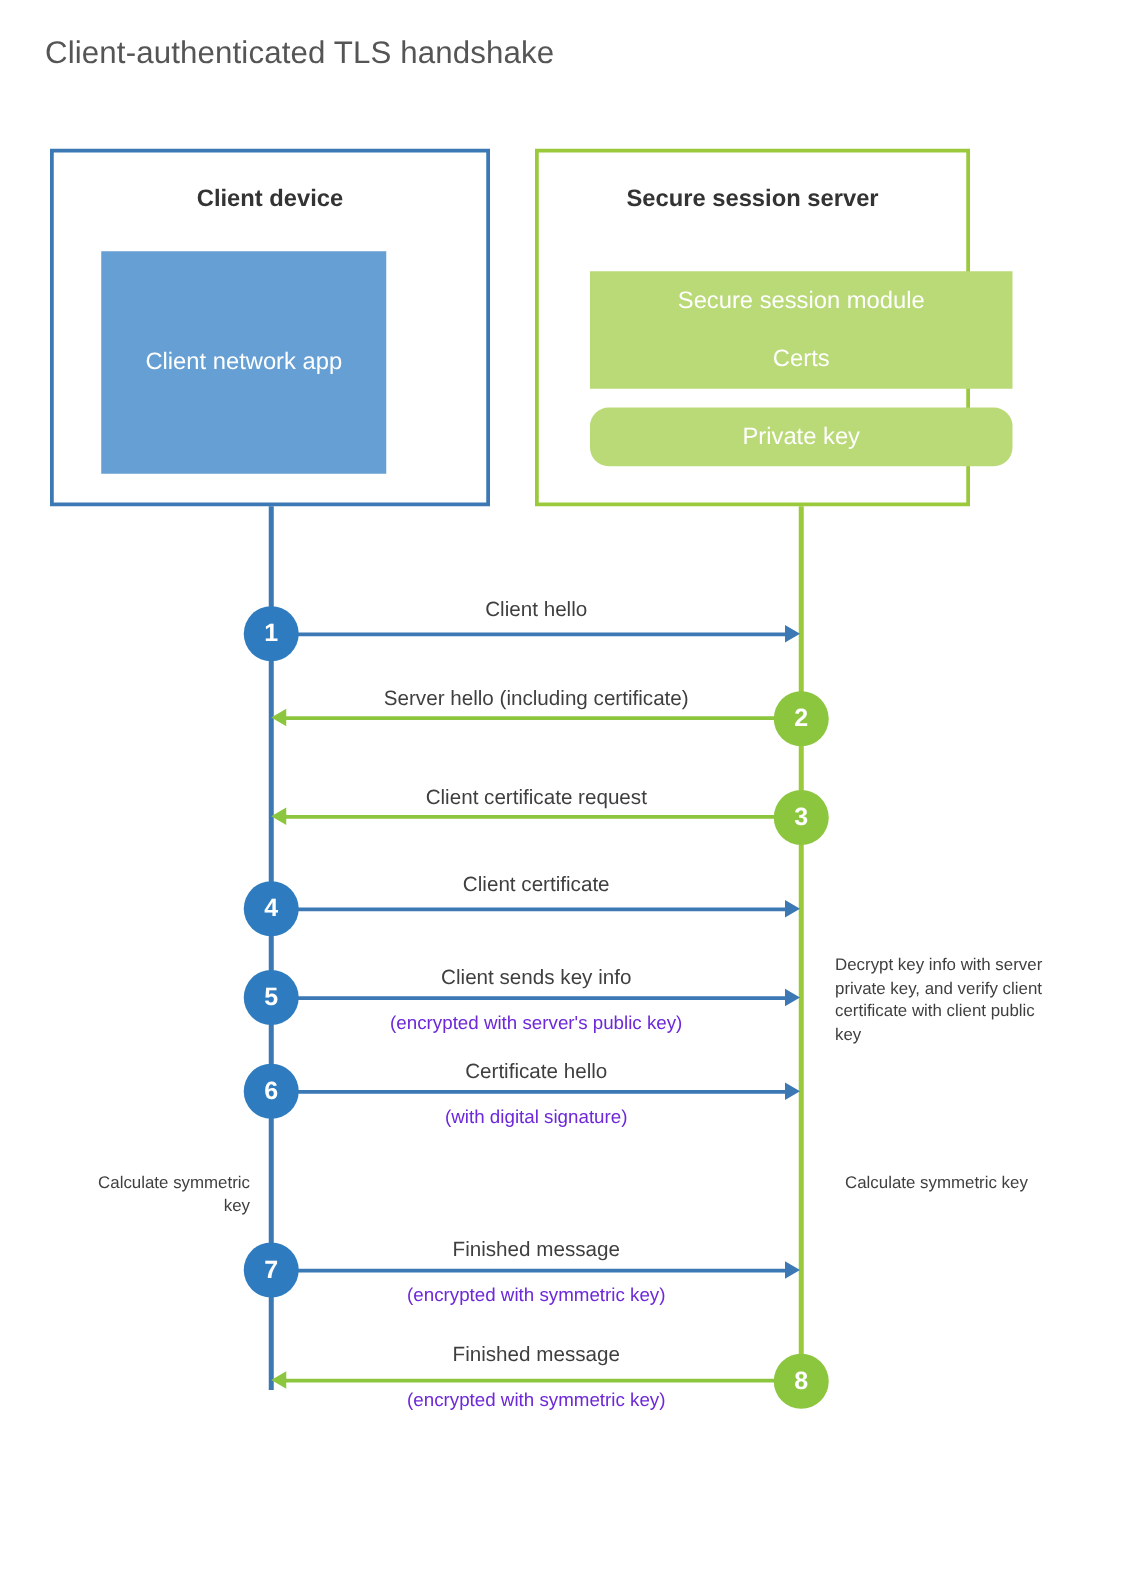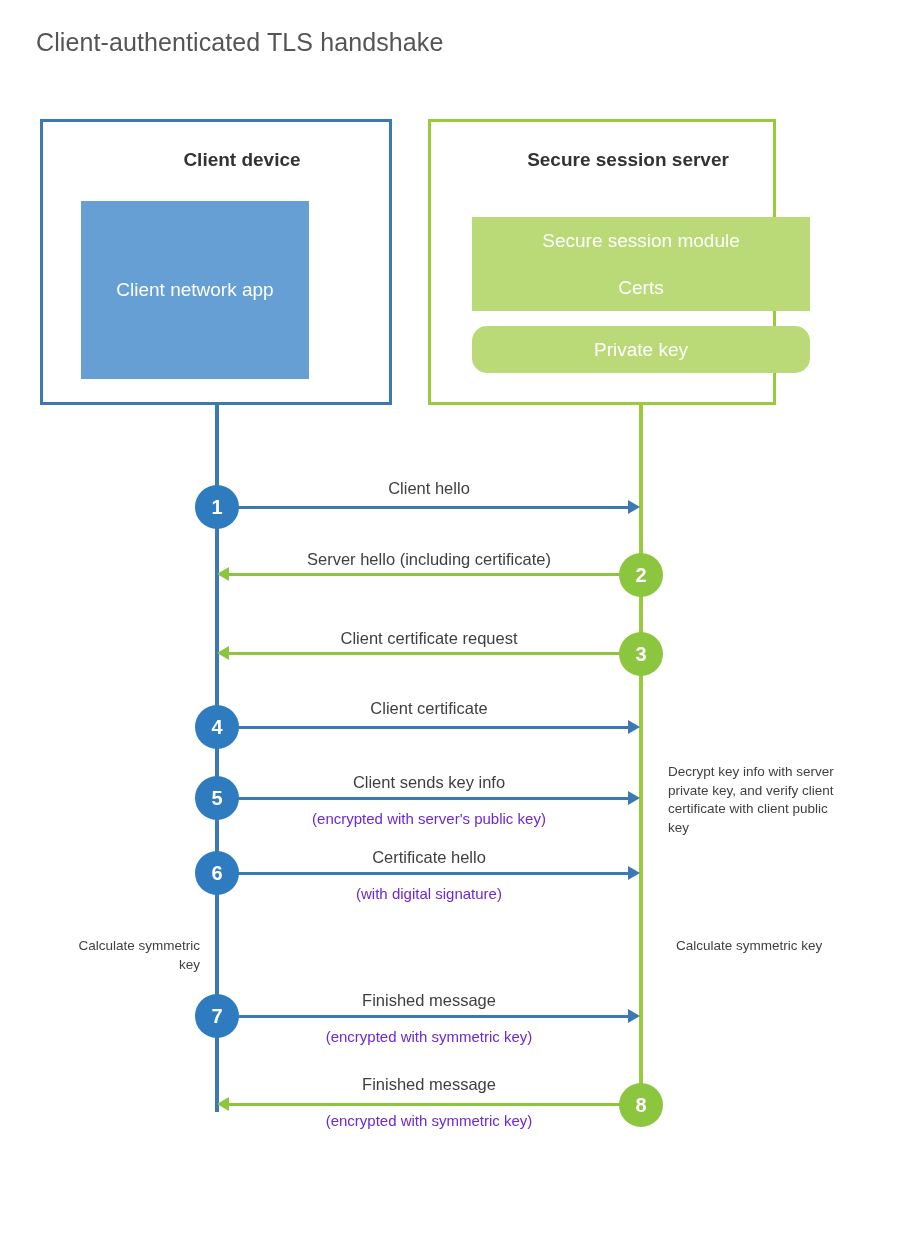--- a/index.html
+++ b/index.html
@@ -57,21 +57,20 @@
   }
   .entity-title {
     position: absolute;
     top: 27px;
     left: 0;
     width: 100%;
     text-align: center;
     font-size: 19px;
     font-weight: bold;
     color: #333333;
-    padding-left: 26px;
   }
 
   .client-app-block {
     position: absolute;
     left: 38px;
     top: 79px;
     width: 228px;
     height: 178px;
     background: #659fd3;
     color: #ffffff;

